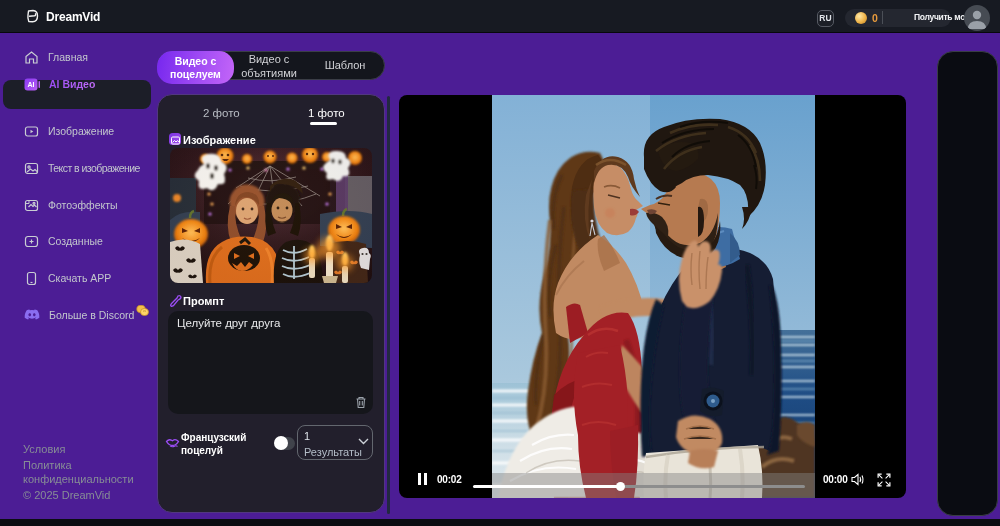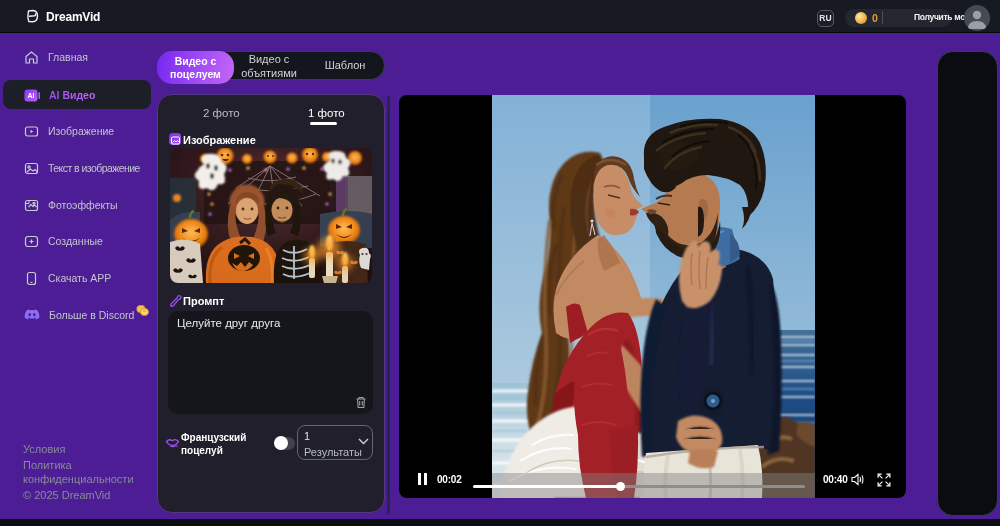--- a/index.html
+++ b/index.html
@@ -74,21 +74,21 @@
   </div>
 
   
   <div id="side-active" class="abs dots"></div>
   <div class="side-item" style="top:49px;">
     <svg width="15" height="15" viewBox="0 0 15 15" fill="none" stroke="#c9cdd3" stroke-width="1.2">
         <path d="M2 6.5 L7.5 2 L13 6.5 V13 H9.5 V9 H5.5 V13 H2 Z"></path>
       </svg>
     <span>Главная</span>
   </div>
-  <div class="side-item" style="top:87px;">
+  <div class="side-item" style="top:76px;">
     <svg width="16" height="13" viewBox="0 0 16 13">
         <rect x="0.5" y="0.5" width="13" height="12" rx="3" fill="url(#aigrad)"></rect>
         <text x="7" y="9" font-size="7" font-weight="bold" fill="#fff" text-anchor="middle" font-family="Liberation Sans">AI</text>
         <rect x="14.5" y="3" width="1.5" height="7" rx="0.7" fill="#b85df6"></rect>
       </svg>
     <span style="font-weight:bold;background:linear-gradient(90deg,#9b4df4,#c06cf8);-webkit-background-clip:text;background-clip:text;color:transparent;">AI Видео</span>
   </div>
   <div class="side-item" style="top:123px;">
     <svg width="15" height="15" viewBox="0 0 15 15" fill="none" stroke="#c9cdd3" stroke-width="1.2">
         <rect x="1.5" y="3" width="12" height="9" rx="2"></rect>
@@ -532,21 +532,21 @@
 
     <div class="ctl" style="left:20px;top:16px;"></div>
     <svg class="abs" style="left:19px;top:378px;" width="9" height="12" viewBox="0 0 9 12">
         <rect x="0" y="0" width="3" height="12" fill="#fff"></rect>
         <rect x="6" y="0" width="3" height="12" fill="#fff"></rect>
       </svg>
     <div class="ctl" style="left:38px;top:379px;">00:02</div>
     <div class="abs" style="left:74px;top:390px;width:147px;height:3px;background:#fff;border-radius:2px;"></div>
     <div class="abs" style="left:221px;top:390px;width:185px;height:3px;background:#8d8d8d;border-radius:2px;"></div>
     <div class="abs" style="left:217px;top:387px;width:9px;height:9px;background:#fff;border-radius:50%;"></div>
-    <div class="ctl" style="left:424px;top:379px;">00:40</div>
+    <div class="ctl" style="left:424px;top:379px;">00:00</div>
     <svg class="abs" style="left:452px;top:378px;" width="14" height="13" viewBox="0 0 14 13" fill="none" stroke="#fff" stroke-width="1.1">
         <path d="M1 4.5 H3.5 L7 1.5 V11.5 L3.5 8.5 H1 Z"></path>
         <path d="M9 4 Q10.3 6.5 9 9 M11 2.5 Q13 6.5 11 10.5"></path>
       </svg>
     <svg class="abs" style="left:478px;top:378px;" width="14" height="14" viewBox="0 0 15 15" fill="none" stroke="#fff" stroke-width="1.3">
         <path d="M1.2 5 V1.2 H5 M10 1.2 H13.8 V5 M13.8 10 V13.8 H10 M5 13.8 H1.2 V10"></path>
         <path d="M2 2 L5.8 5.8 M13 2 L9.2 5.8 M13 13 L9.2 9.2 M2 13 L5.8 9.2" stroke-width="1.1"></path>
       </svg>
   </div>
 

